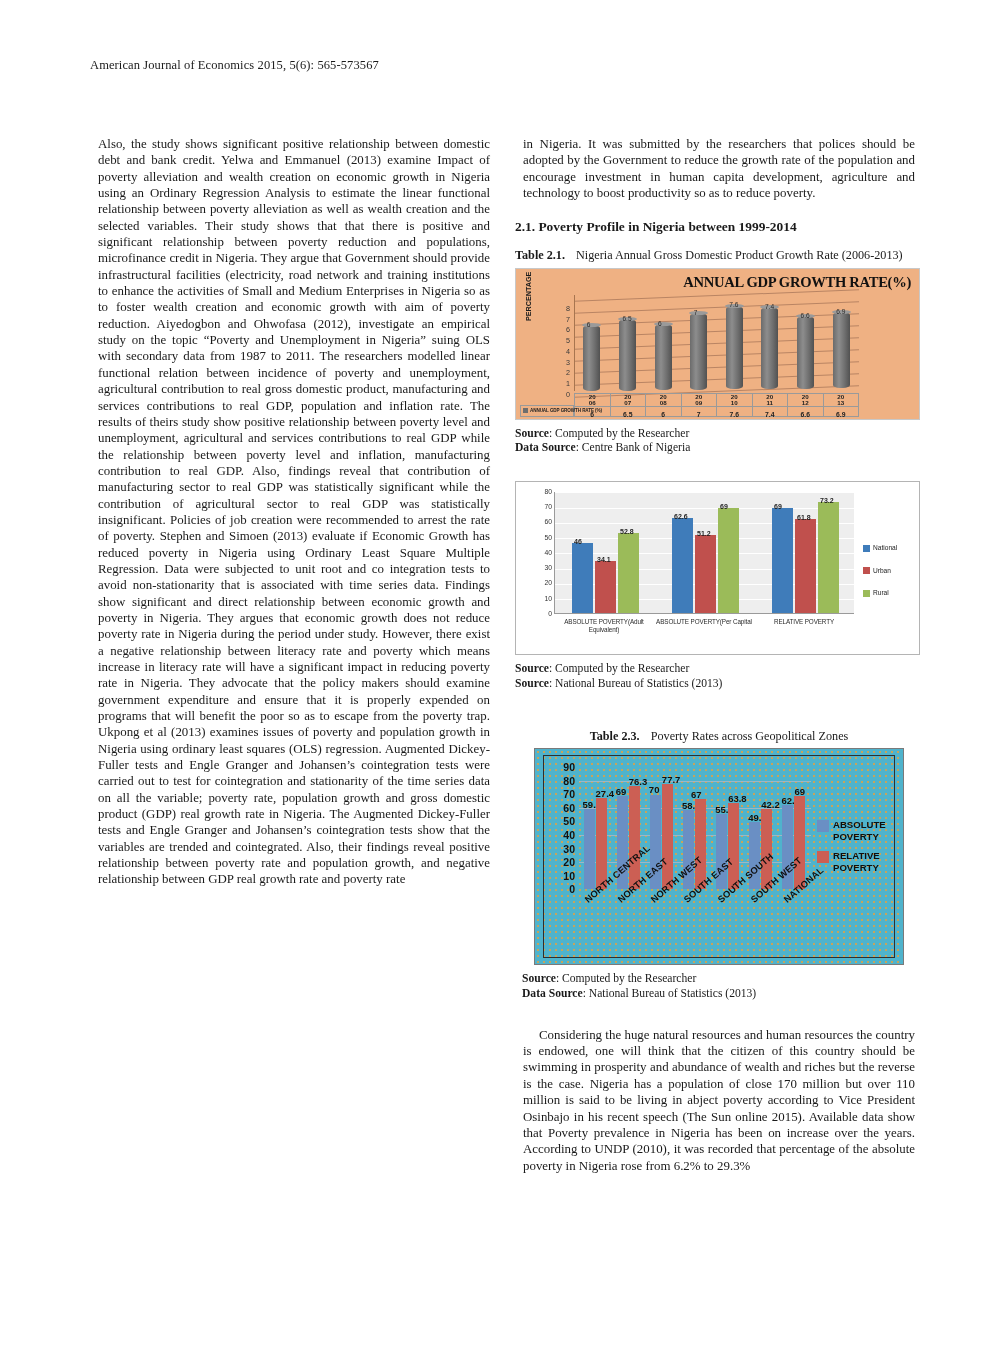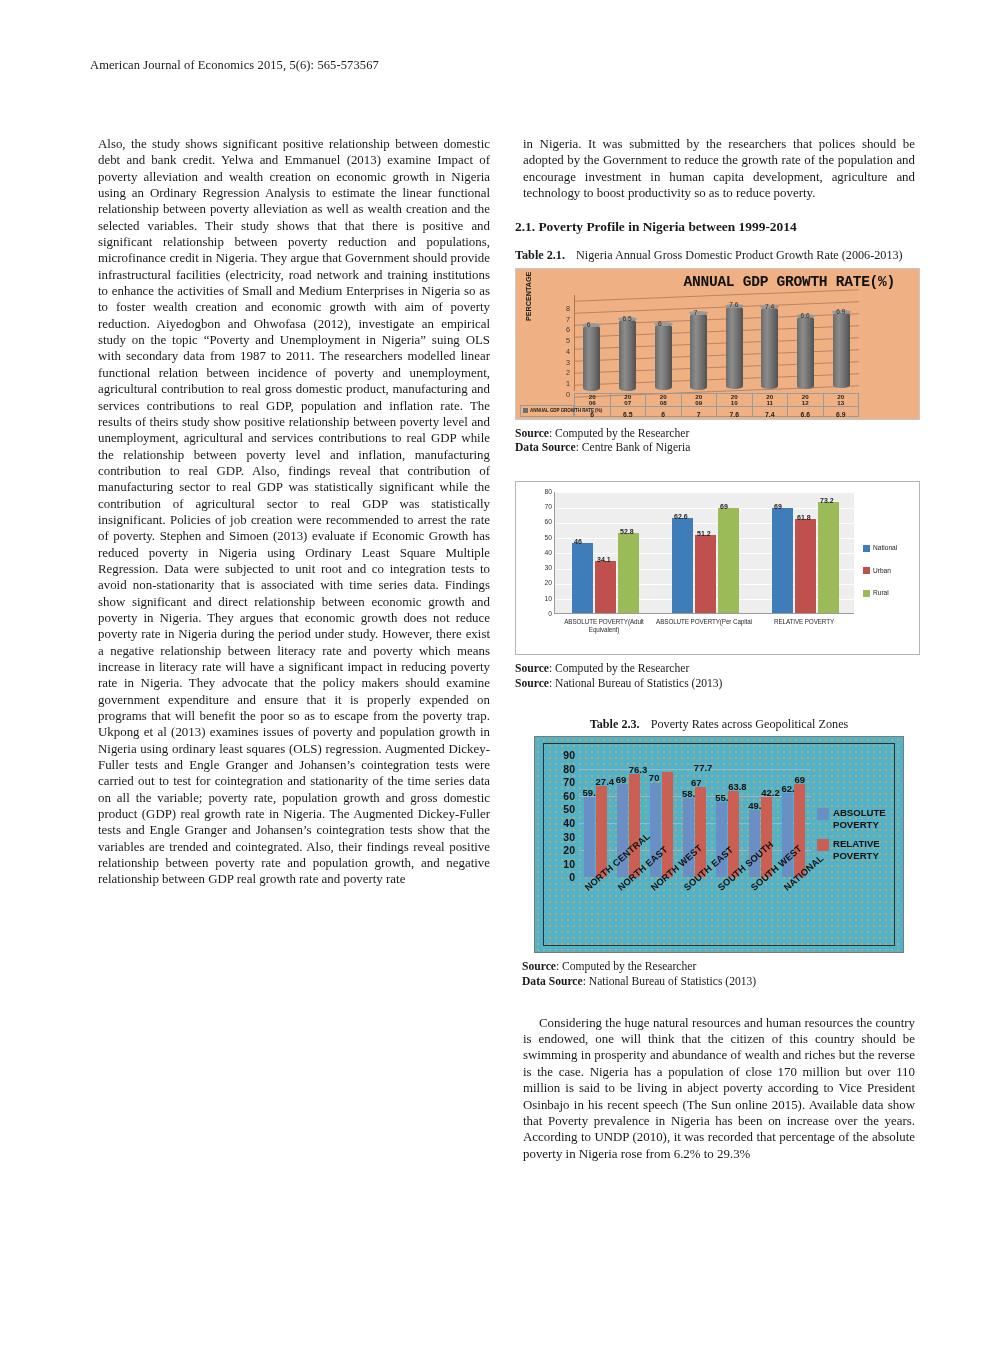--- a/index.html
+++ b/index.html
@@ -32,43 +32,43 @@
   .col.right { left:515px; }
   .col p { margin:8px; text-indent:0; }
   .col p.indent { text-indent:16px; }
 
   
   .sec-head {
     font-weight:bold; font-size:13.4px; line-height:18px;
     margin:17px 0 12px 0;
   }
   .tbl-cap {
-    font-size:12.2px; line-height:14.6px; margin:0 0 5px 0;
+    font-size:12.2px; line-height:14.6px; margin:12px 0 5px 0;
     text-align:justify;
   }
   .tbl-cap b { font-weight:bold; }
   .tbl-cap .gap { display:inline-block; width:11px; }
   .tbl-cap.center { text-align:center; }
   .src {
     font-size:11.6px; line-height:14.2px; margin:7px 0 0 0; text-align:left;
   }
   .src b { font-weight:bold; }
   .src.ind { margin-left:7px; }
   .spacer-18 { height:18px; }
   .spacer-26 { height:26px; }
 
   
   .chart1 {
     position:relative; width:405px; height:152px;
     background:#efb183; border:1px solid #c8c8c8;
     margin-top:3px; overflow:hidden;
   }
   .c1-title {
-    position:absolute; right:24px; top:5px;
-    font-family:Liberation Mono, monospace;
+    position:absolute; right:8px; top:5px;
+    font-family:Liberation Serif, serif;
     font-weight:bold; font-size:14.6px; letter-spacing:-.3px; color:#111;
   }
   .c1-plot { position:absolute; left:58px; top:26px; width:285px; height:96px; }
   .c1-gridwrap { position:absolute; inset:0; }
   .c1-grid {
     position:absolute; left:0; width:100%; height:1px;
     background:#b98463; transform:skewY(-2.3deg);
   }
   .c1-axis-left {
     position:absolute; left:0; top:0; width:1px; height:100%; background:#a8754f;
@@ -478,21 +478,21 @@
             <div class="c3-dl" style="left: 3.57143px; top: 29.3444px;">59.5</div>
             <div class="c3-bar c3-rel" style="left: 16.5714px; height: 91.5px;"></div>
             <div class="c3-dl" style="left: 16.5714px; top: 18.5px;">27.4</div>
             <div class="c3-bar c3-abs" style="left: 37.7143px; height: 93.5333px;"></div>
             <div class="c3-dl" style="left: 36.7143px; top: 16.4667px;">69</div>
             <div class="c3-bar c3-rel" style="left: 49.7143px; height: 103.429px;"></div>
             <div class="c3-dl" style="left: 49.7143px; top: 6.57111px;">76.3</div>
             <div class="c3-bar c3-abs" style="left: 70.8571px; height: 94.8889px;"></div>
             <div class="c3-dl" style="left: 69.8571px; top: 15.1111px;">70</div>
             <div class="c3-bar c3-rel" style="left: 82.8571px; height: 105.327px;"></div>
-            <div class="c3-dl" style="left: 82.8571px; top: 4.67333px; margin-left: 32px;">77.7</div>
+            <div class="c3-dl" style="left: 82.8571px; top: 4.67333px;">77.7</div>
             <div class="c3-bar c3-abs" style="left: 104px; height: 79.5711px;"></div>
             <div class="c3-dl" style="left: 103px; top: 30.4289px;">58.7</div>
             <div class="c3-bar c3-rel" style="left: 116px; height: 90.8222px;"></div>
             <div class="c3-dl" style="left: 112px; top: 19.1778px;">67</div>
             <div class="c3-bar c3-abs" style="left: 137.143px; height: 75.64px;"></div>
             <div class="c3-dl" style="left: 136.143px; top: 34.36px;">55.8</div>
             <div class="c3-bar c3-rel" style="left: 149.143px; height: 86.4844px;"></div>
             <div class="c3-dl" style="left: 149.143px; top: 23.5156px;">63.8</div>
             <div class="c3-bar c3-abs" style="left: 170.286px; height: 67.5067px;"></div>
             <div class="c3-dl" style="left: 169.286px; top: 42.4933px;">49.8</div>

